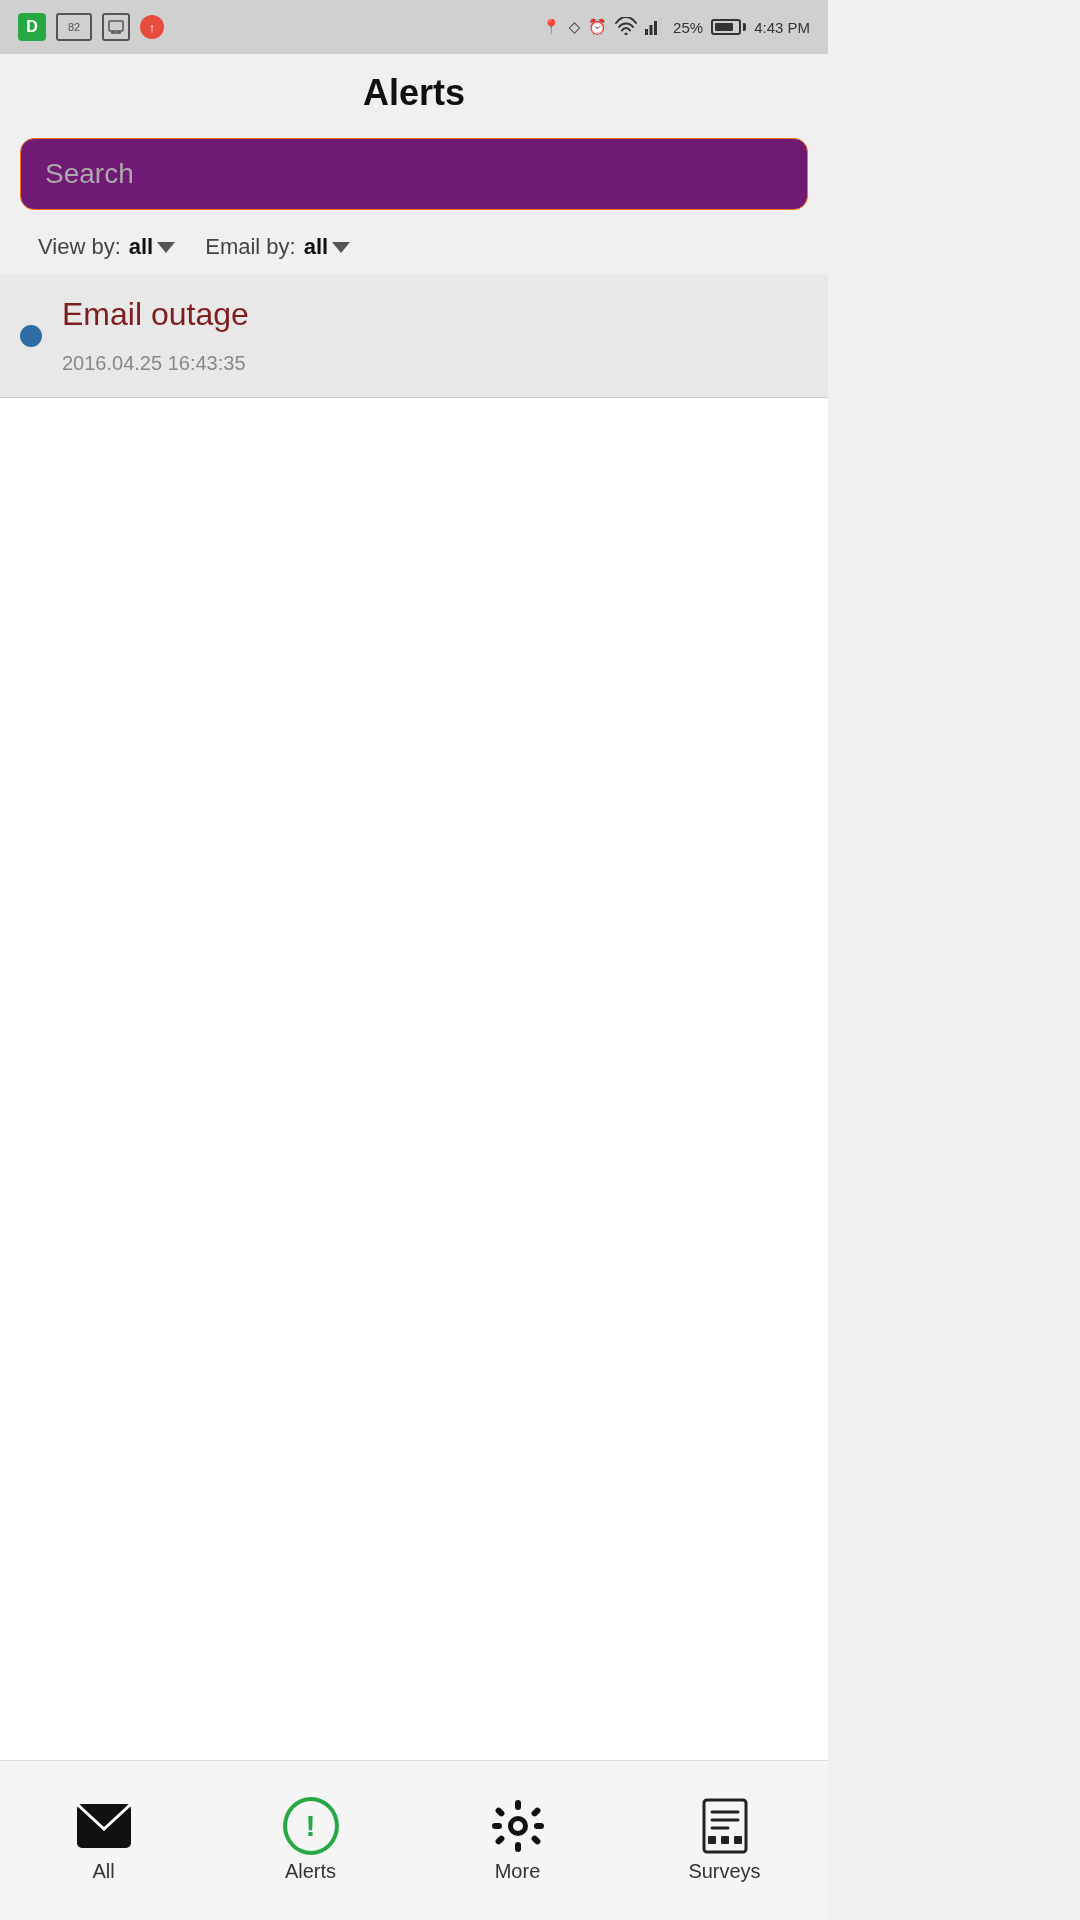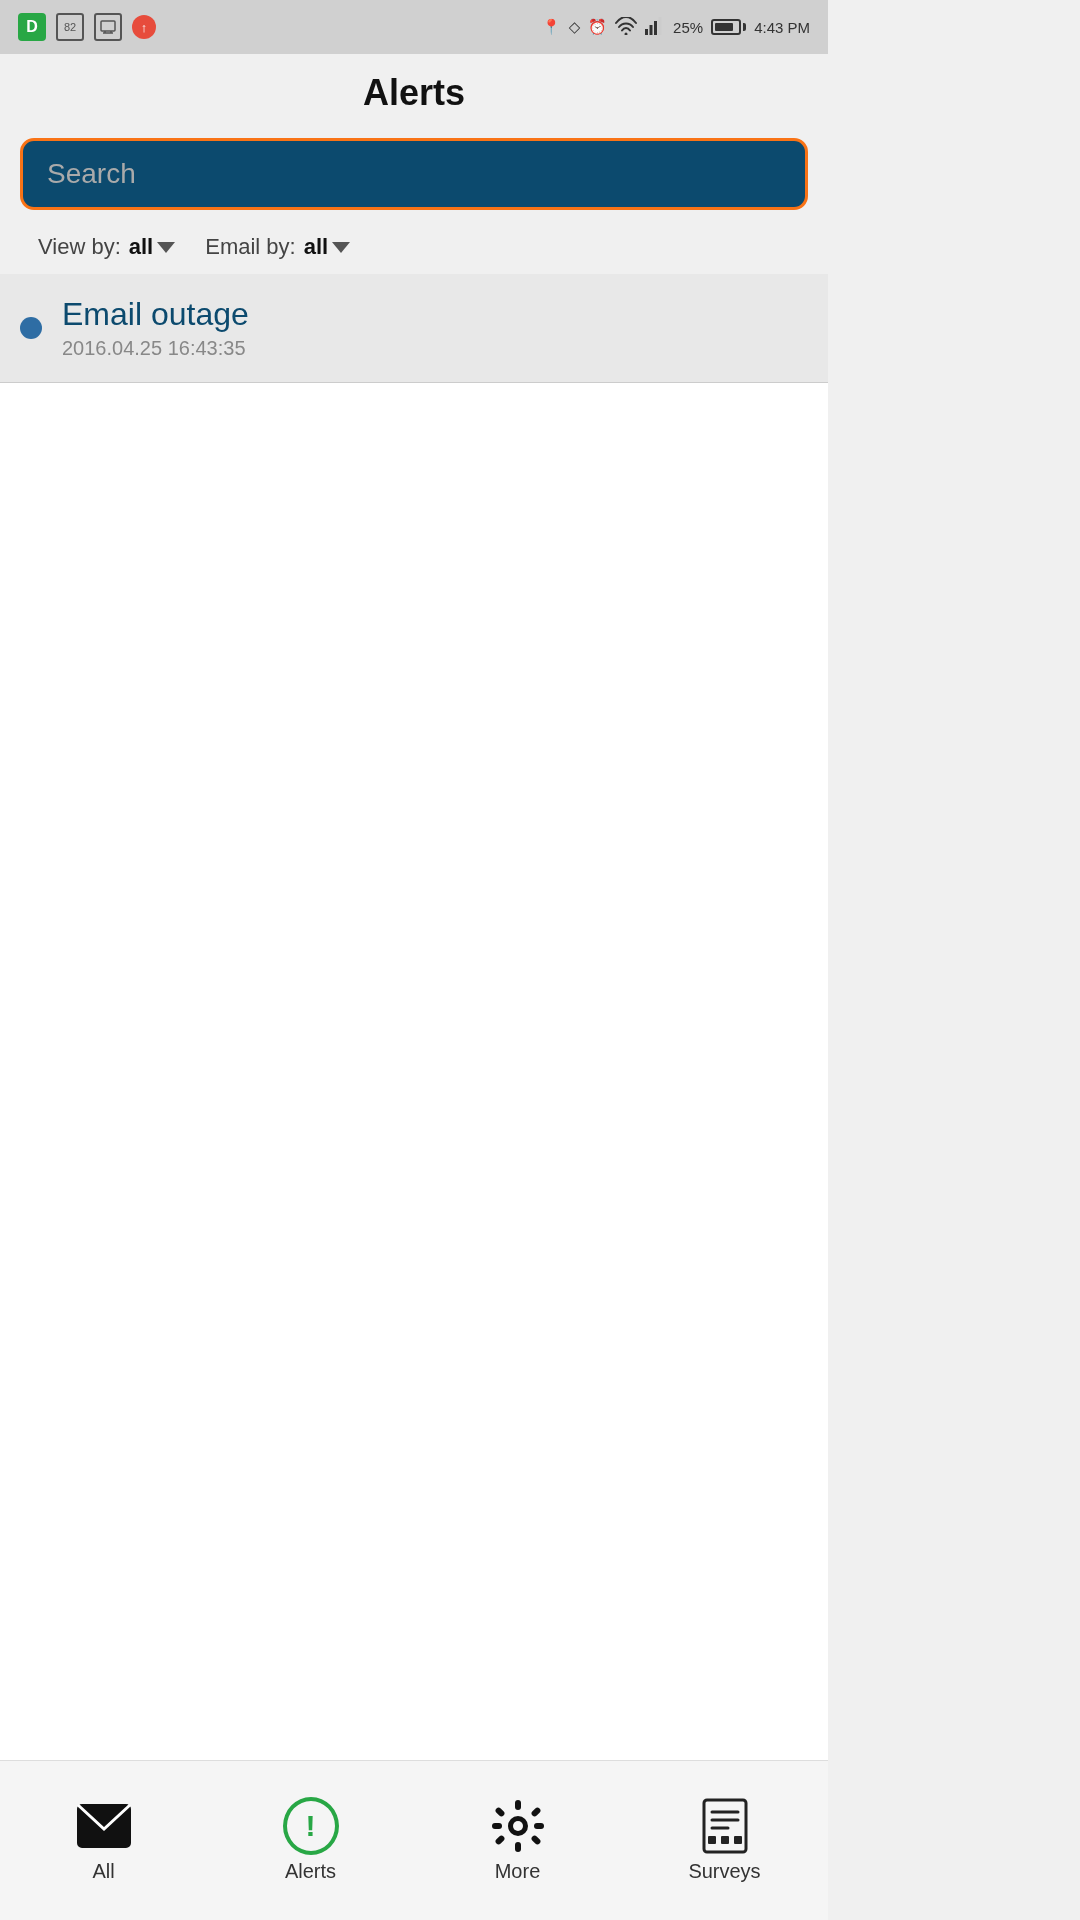--- a/index.html
+++ b/index.html
@@ -38,21 +38,21 @@
       color: white;
       font-size: 16px;
       font-weight: bold;
       display: flex;
       align-items: center;
       justify-content: center;
       border-radius: 4px;
     }
 
     .status-icon-box {
-      width: 28px;
+      width: 36px;
       height: 28px;
       border: 2px solid #555;
       display: flex;
       align-items: center;
       justify-content: center;
       font-size: 11px;
       color: #555;
       border-radius: 3px;
     }
 
@@ -135,22 +135,22 @@
     .search-container {
       padding: 10px 20px 14px;
       background: #f0f0f0;
       flex-shrink: 0;
     }
 
     .search-input {
       width: 100%;
       height: 72px;
       border-radius: 14px;
-      border: 3px solid #f97316;
-      background: #0c4a6e;
+      border: 1px solid #f97316;
+      background: #701a75;
       font-size: 28px;
       color: #999;
       padding: 0 24px;
       outline: none;
     }
 
     .search-input::placeholder {
       color: #aaa;
     }
 
@@ -226,27 +226,28 @@
     }
 
     .alert-content {
       display: flex;
       flex-direction: column;
       gap: 4px;
     }
 
     .alert-title {
       font-size: 32px;
-      color: #0c4a6e;
+      color: #7f1d1d;
       font-weight: 400;
     }
 
     .alert-timestamp {
       font-size: 20px;
       color: #888;
+      margin-top: 15px;
     }
 
     .empty-area {
       flex: 1;
       background: white;
     }
 
     
     .bottom-nav {
       height: 160px;

